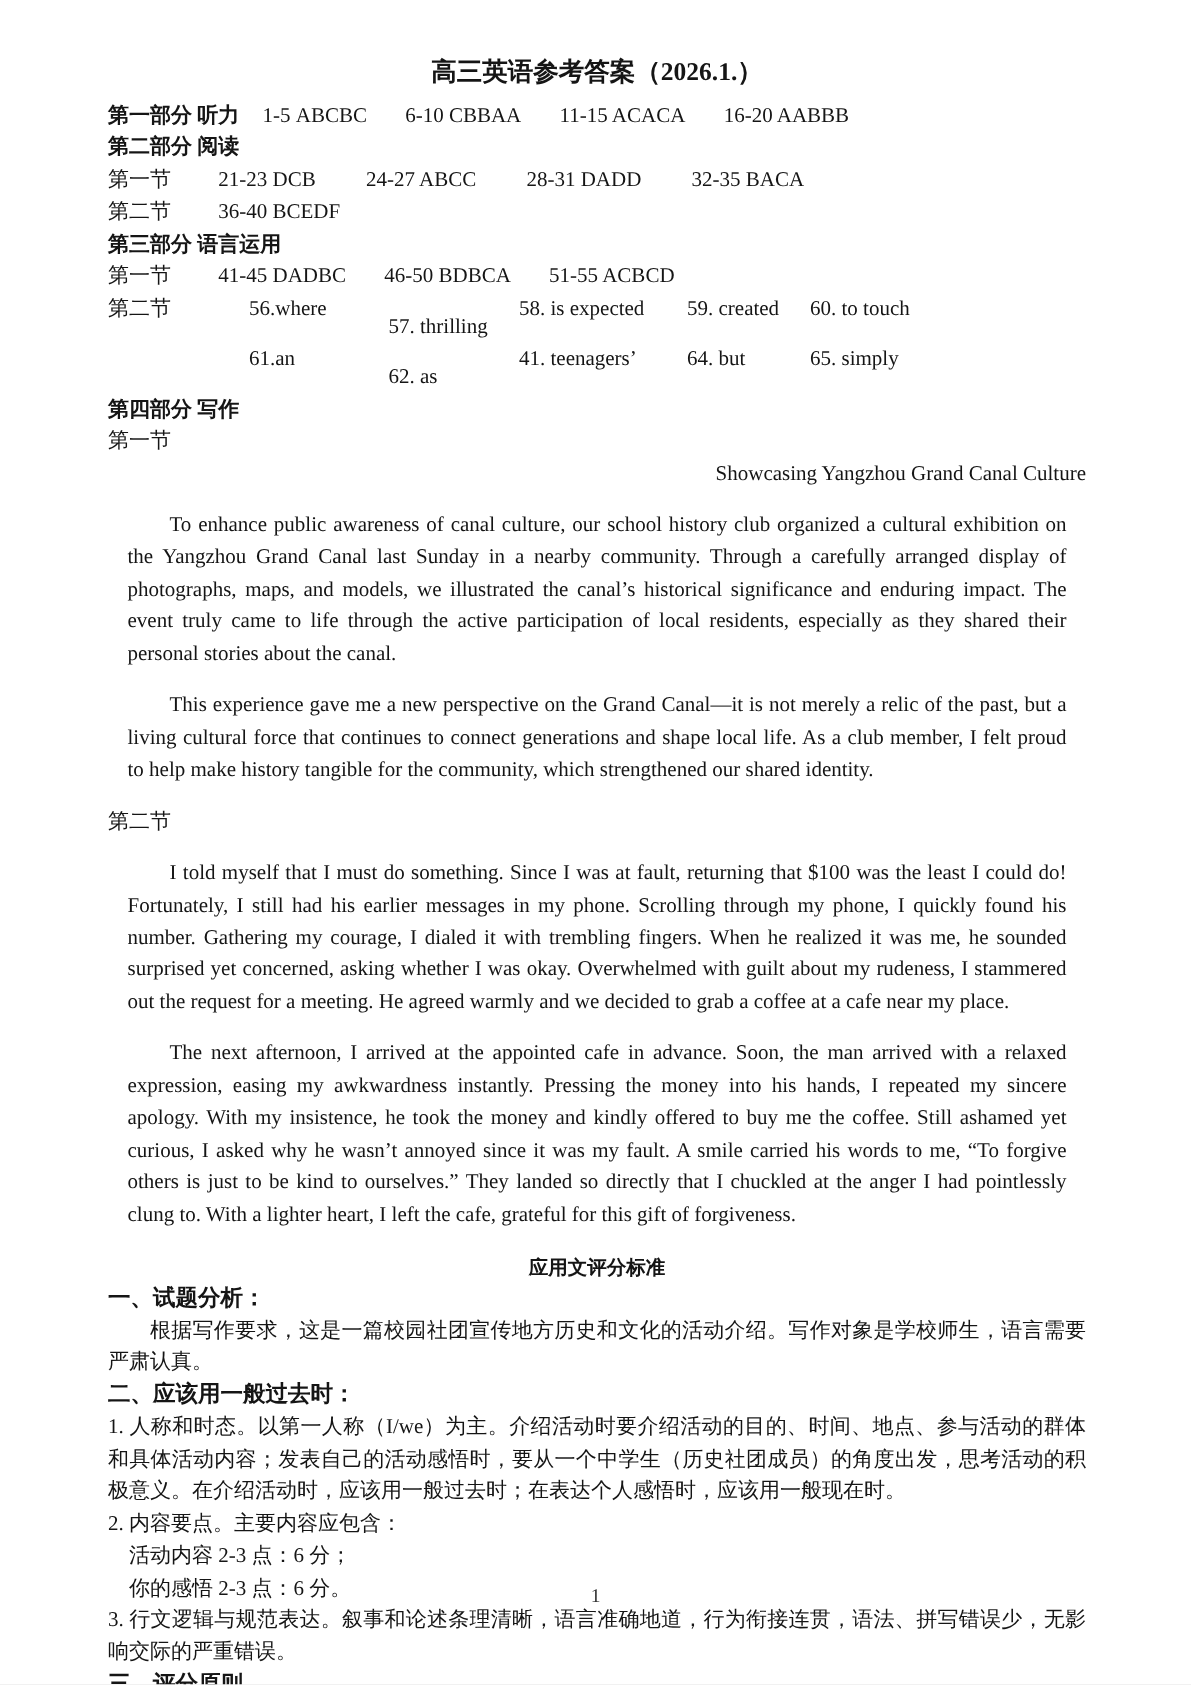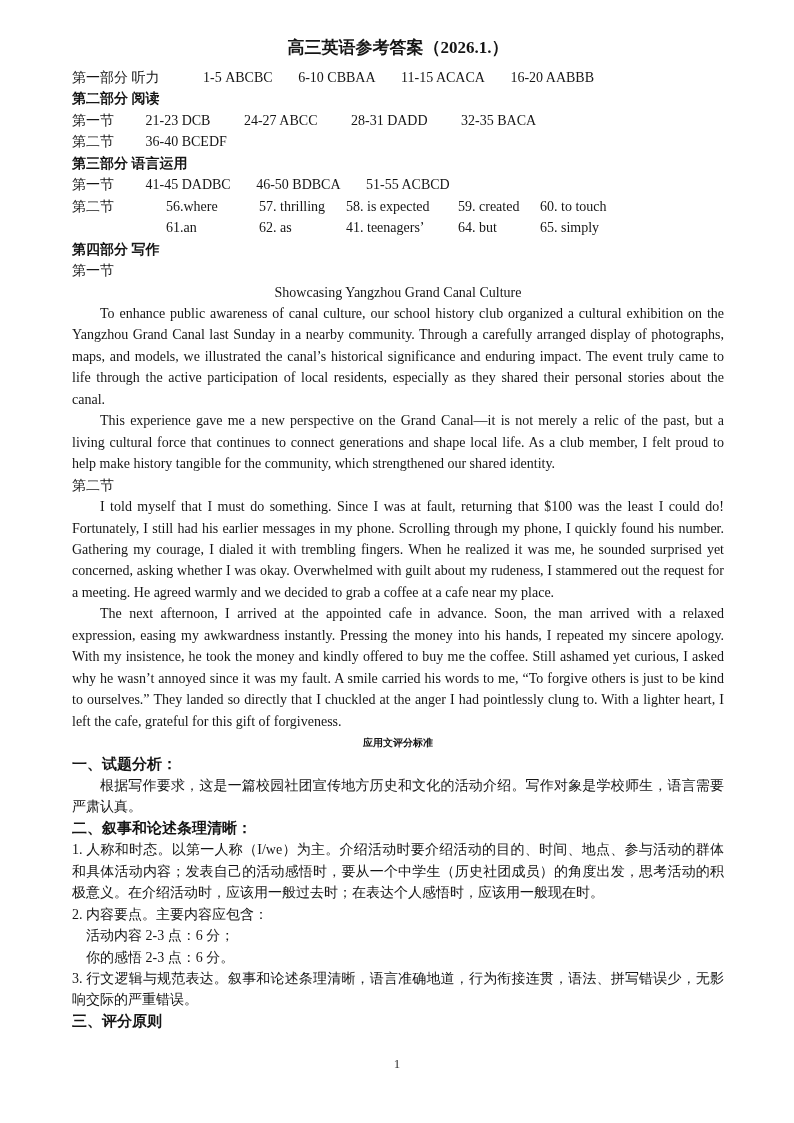--- a/index.html
+++ b/index.html
@@ -19,48 +19,48 @@
   }
   .doc-title {
     font-size: 17px;
     font-weight: bold;
     text-align: center;
     margin: 0 0 7px 0;
     line-height: 24px;
   }
   .line { line-height: 21.45px; white-space: nowrap; }
   .bold { font-weight: bold; margin-top: 40px; }
-  .part-heading { font-weight: normal; margin-right: 40px; }
+  .part-heading { font-weight: bold; margin-right: 12px; }
   .sec-inline-label { margin-right: 28px; }
   .ans { margin-right: 22px; }
   .ans-wide { margin-right: 30px; }
   .fill-row { display: flex; line-height: 21.45px; }
   .sec-label { width: 53px; flex: 0 0 53px; }
   .fc1 { width: 93px; flex: 0 0 93px; margin-left: 41px; }
-  .fc2 { width: 87px; flex: 0 0 87px; }
+  .fc2 { width: 87px; flex: 0 0 87px; margin-top: 12px; }
   .fc3 { width: 112px; flex: 0 0 112px; }
   .fc4 { width: 82px; flex: 0 0 82px; }
   .fc5 { flex: 1; }
   .essay-title {
-    text-align: center;
+    text-align: right;
     line-height: 21.45px;
     margin: 0;
   }
   p.para {
-    margin: 0;
+    margin: 13px;
     text-align: justify;
     text-indent: 28px;
     line-height: 21.45px;
   }
   .rubric-title {
     font-weight: bold;
     text-align: center;
     line-height: 21.45px;
     margin: 0;
-    font-size: 10px;
+    font-size: 13px;
   }
   .rubric-heading { font-weight: bold; line-height: 21.45px; font-size: 15px; }
   p.cn-para {
     margin: 0;
     text-align: justify;
     text-indent: 28px;
     line-height: 21.45px;
   }
   p.cn-item {
     margin: 0;
@@ -151,21 +151,21 @@
 
     <div class="line">
       <span>第二节</span>
     </div>
     <p class="para">I told myself that I must do something. Since I was at fault, returning that $100 was the least I could do! Fortunately, I still had his earlier messages in my phone. Scrolling through my phone, I quickly found his number. Gathering my courage, I dialed it with trembling fingers. When he realized it was me, he sounded surprised yet concerned, asking whether I was okay. Overwhelmed with guilt about my rudeness, I stammered out the request for a meeting. He agreed warmly and we decided to grab a coffee at a cafe near my place.</p>
     <p class="para">The next afternoon, I arrived at the appointed cafe in advance. Soon, the man arrived with a relaxed expression, easing my awkwardness instantly. Pressing the money into his hands, I repeated my sincere apology. With my insistence, he took the money and kindly offered to buy me the coffee. Still ashamed yet curious, I asked why he wasn’t annoyed since it was my fault. A smile carried his words to me, “To forgive others is just to be kind to ourselves.” They landed so directly that I chuckled at the anger I had pointlessly clung to. With a lighter heart, I left the cafe, grateful for this gift of forgiveness.</p>
 
     <p class="rubric-title">应用文评分标准</p>
     <div class="rubric-heading">一、试题分析：</div>
     <p class="cn-para">根据写作要求，这是一篇校园社团宣传地方历史和文化的活动介绍。写作对象是学校师生，语言需要严肃认真。</p>
-    <div class="rubric-heading">二、叙事和论述条理清晰：</div>
+    <div class="rubric-heading">二、应该用一般过去时：</div>
     <p class="cn-item">1. 人称和时态。以第一人称（I/we）为主。介绍活动时要介绍活动的目的、时间、地点、参与活动的群体和具体活动内容；发表自己的活动感悟时，要从一个中学生（历史社团成员）的角度出发，思考活动的积极意义。在介绍活动时，应该用一般过去时；在表达个人感悟时，应该用一般现在时。</p>
     <p class="cn-item">2. 内容要点。主要内容应包含：</p>
     <p class="cn-sub">活动内容 2-3 点：6 分；</p>
     <p class="cn-sub">你的感悟 2-3 点：6 分。</p>
     <p class="cn-item">3. 行文逻辑与规范表达。叙事和论述条理清晰，语言准确地道，行为衔接连贯，语法、拼写错误少，无影响交际的严重错误。</p>
     <div class="rubric-heading">三、评分原则</div>
 
   </div>
 
   <div class="page-number">1</div>

